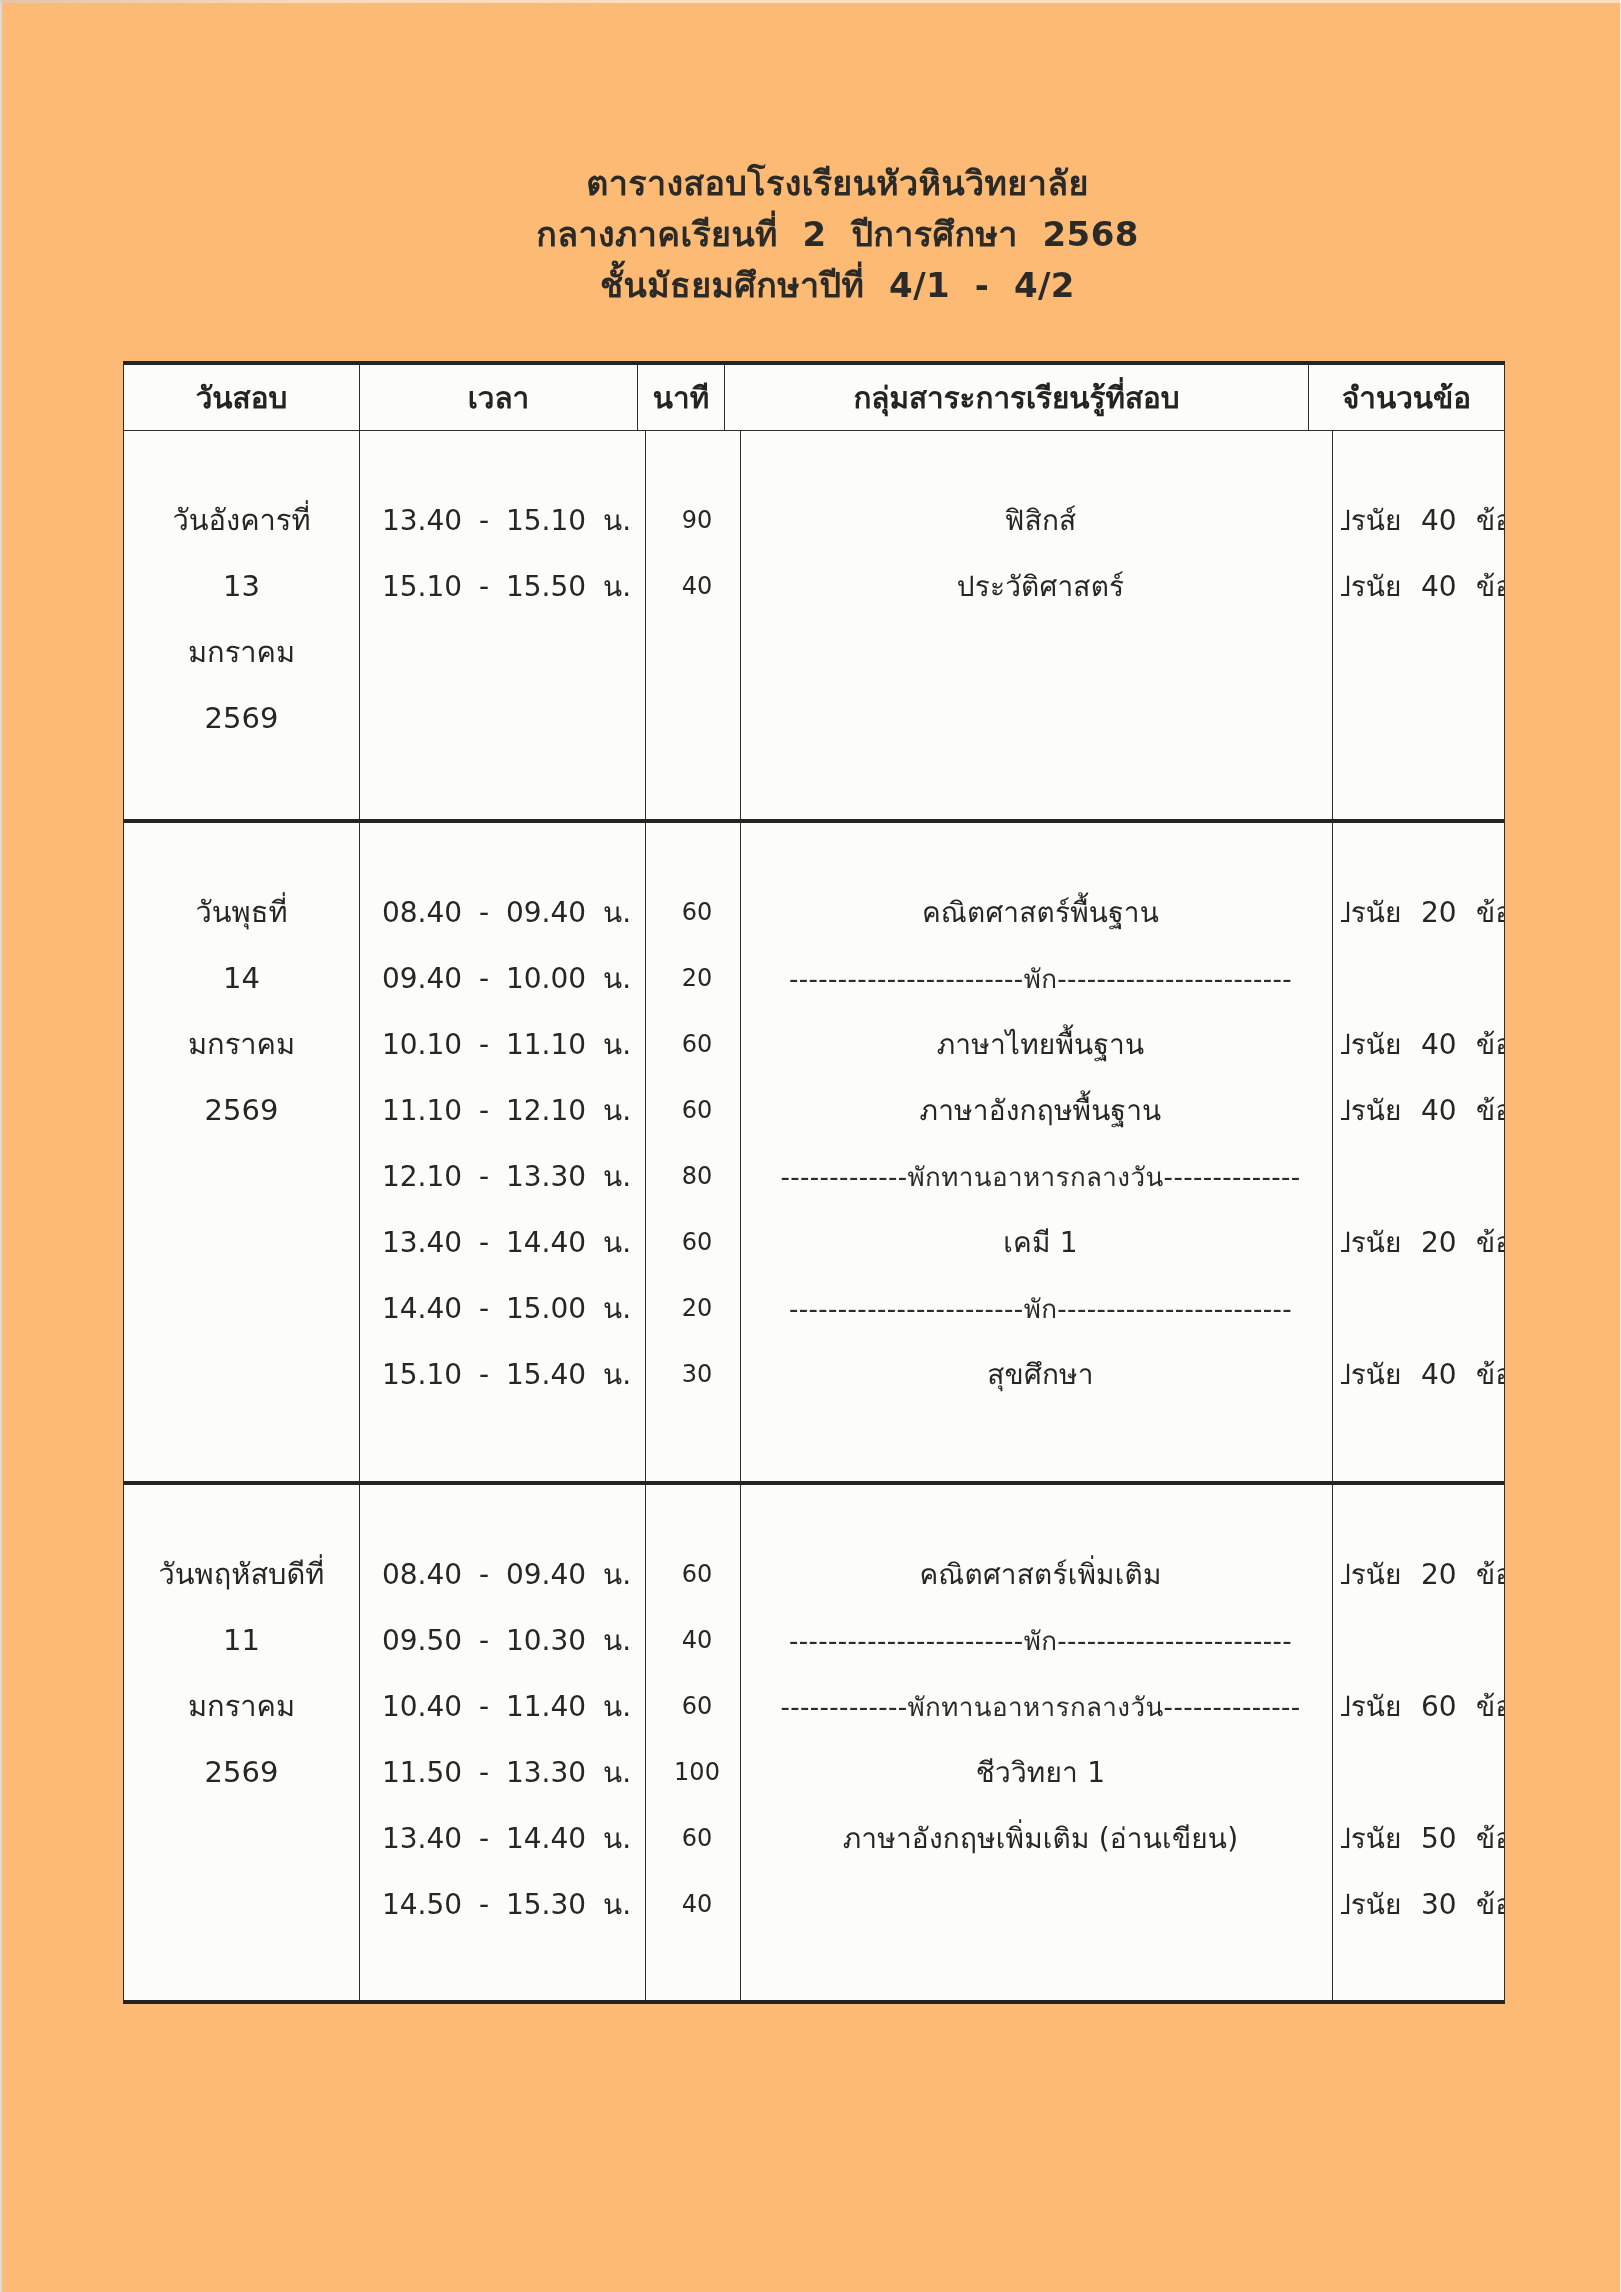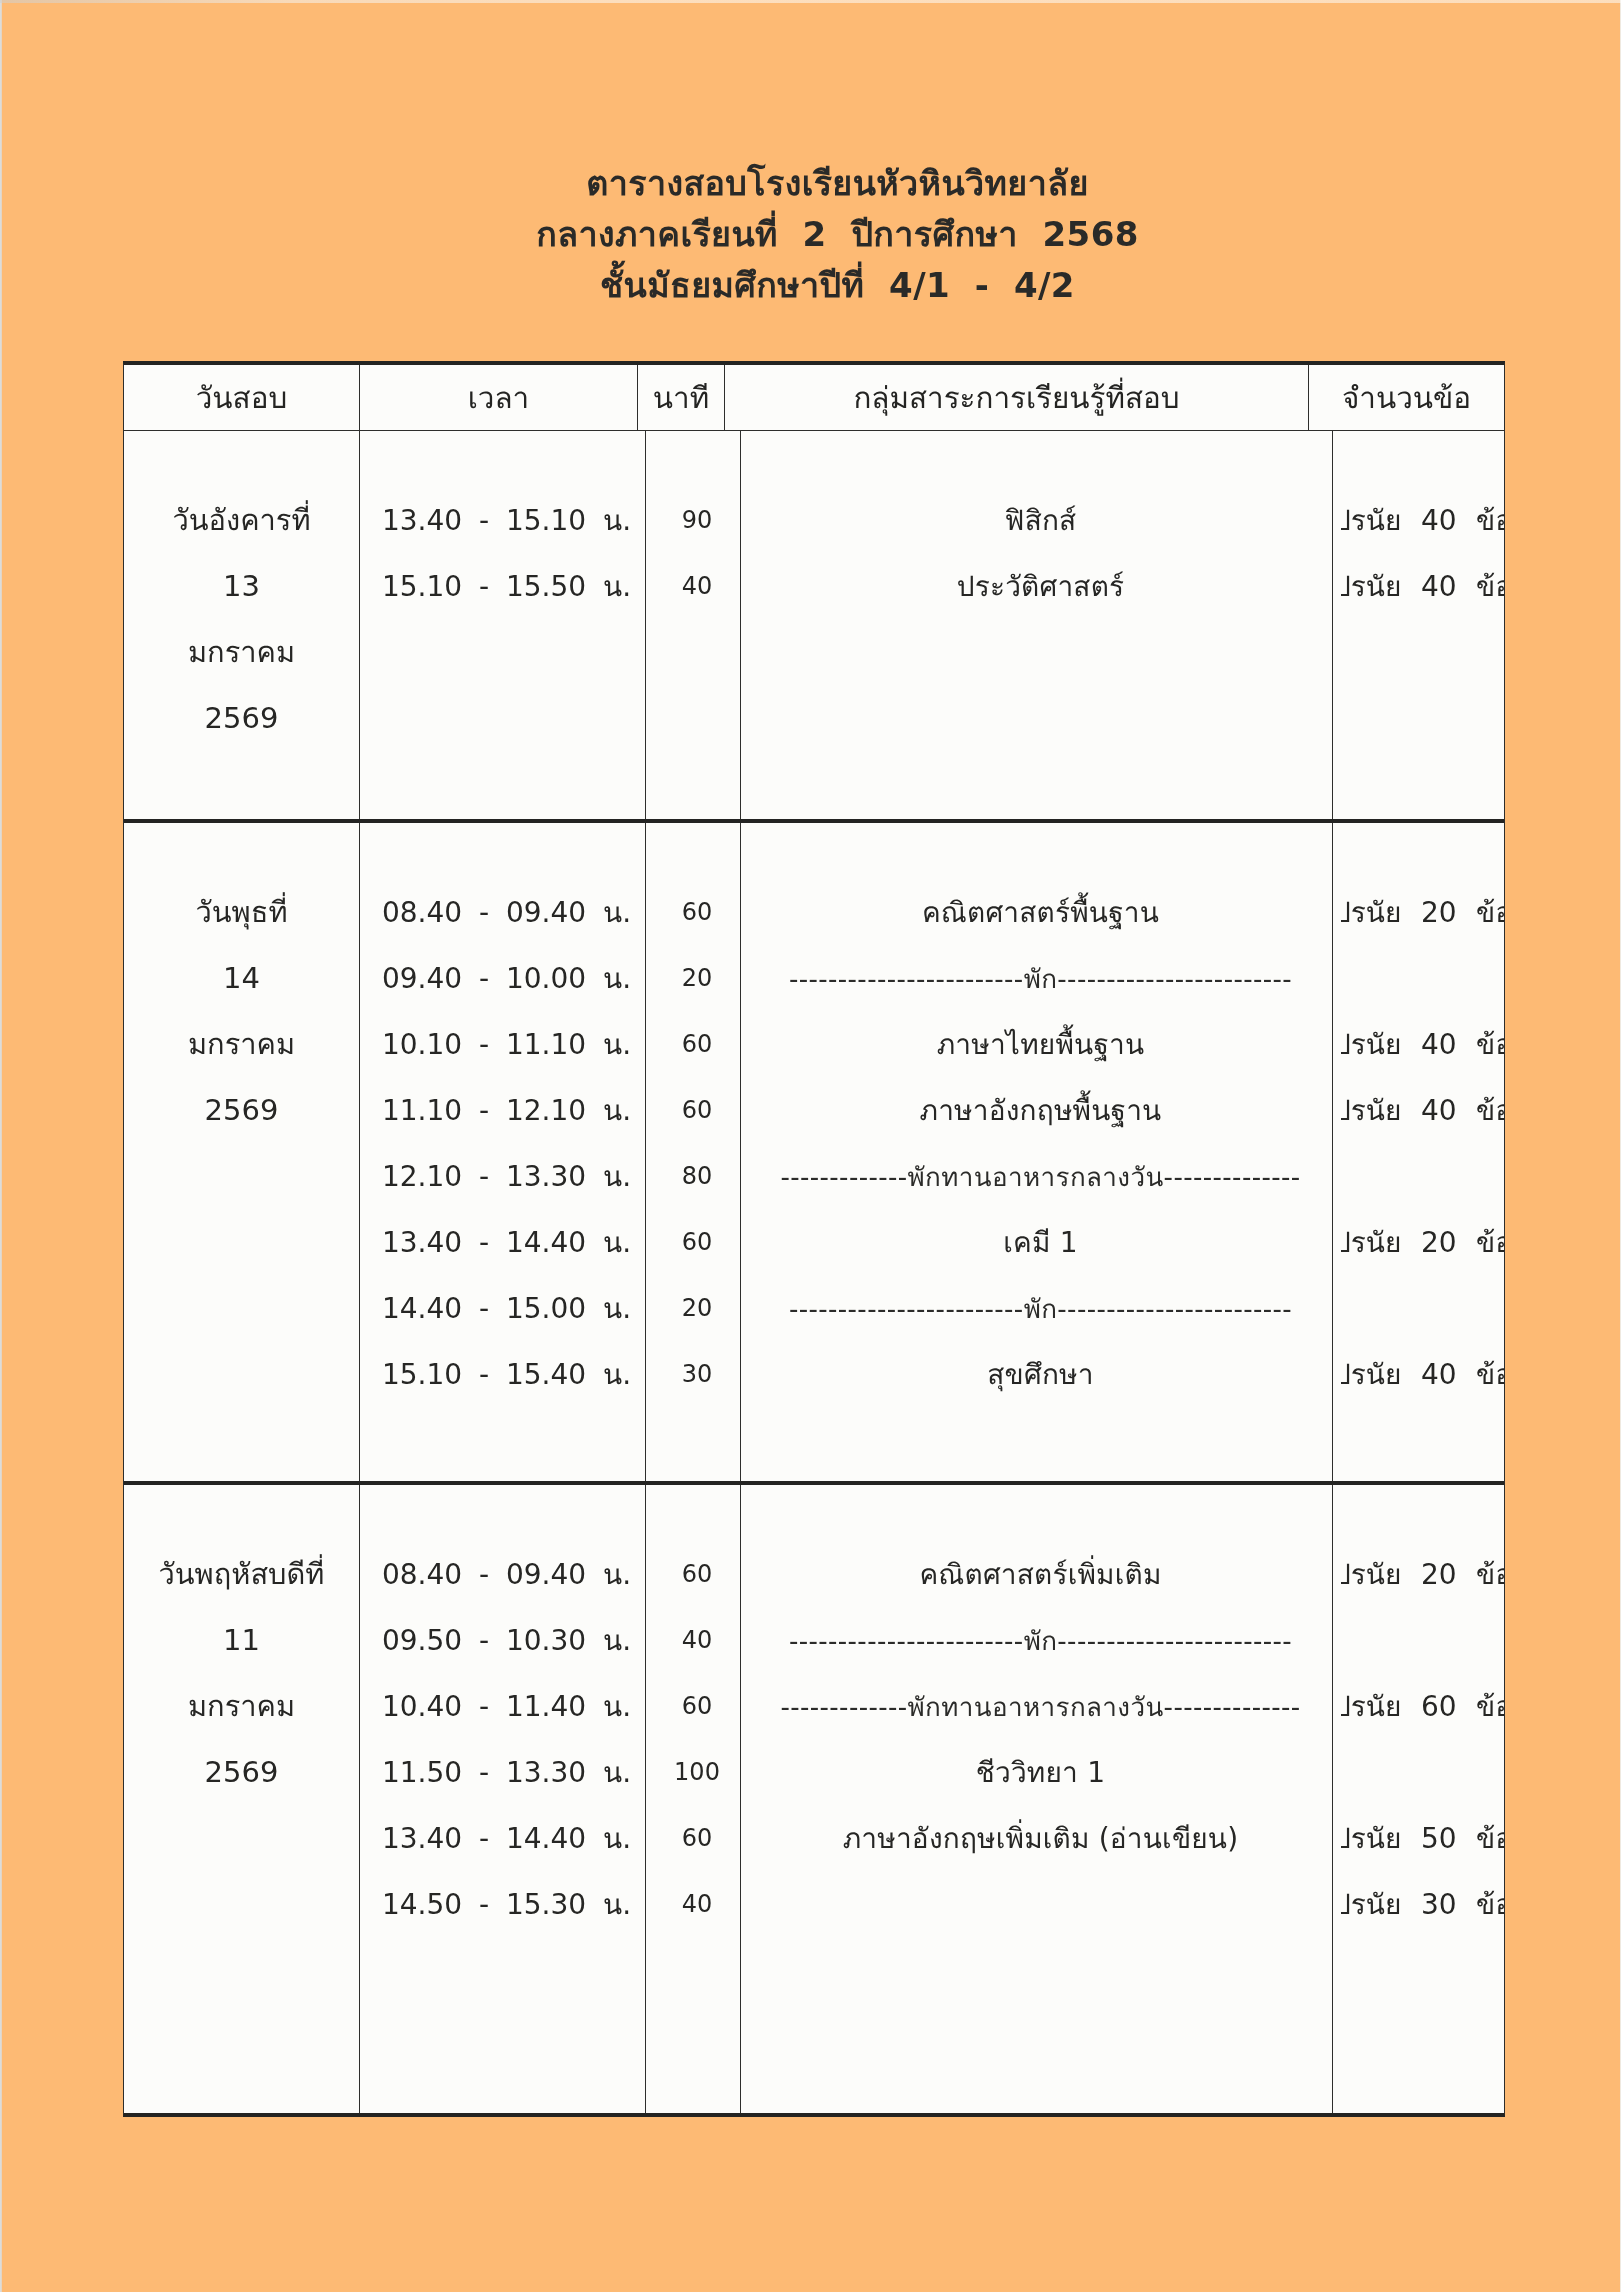--- a/index.html
+++ b/index.html
@@ -55,35 +55,35 @@
   }
   .theader {
     height: 65px;
     border-bottom: 1.8px solid #2e2e2c;
   }
   .theader .cell {
     display: flex;
     align-items: center;
     justify-content: center;
     font-size: 29.6px;
-    font-weight: 400;
+    font-weight: 700;
     color: #242422;
   }
   .cell {
     border-right: 1.8px solid #2e2e2c;
     overflow: hidden;
   }
   .cell:last-child { border-right: none; }
 
   .tsection { border-bottom: 4.5px solid #242422; gap: 8px; }
   .tsection:last-child { border-bottom: none; }
   .tsection .cell { padding-top: 56px; }
   .sec-1 { height: 388px; }
   .sec-2 { height: 658px; }
-  .sec-3 { height: 628px; }
+  .sec-3 { height: 515px; }
 
   .line {
     height: 66px;
     display: flex;
     align-items: center;
     justify-content: center;
     font-size: 28px;
     color: #262624;
     white-space: nowrap;
     overflow: hidden;

